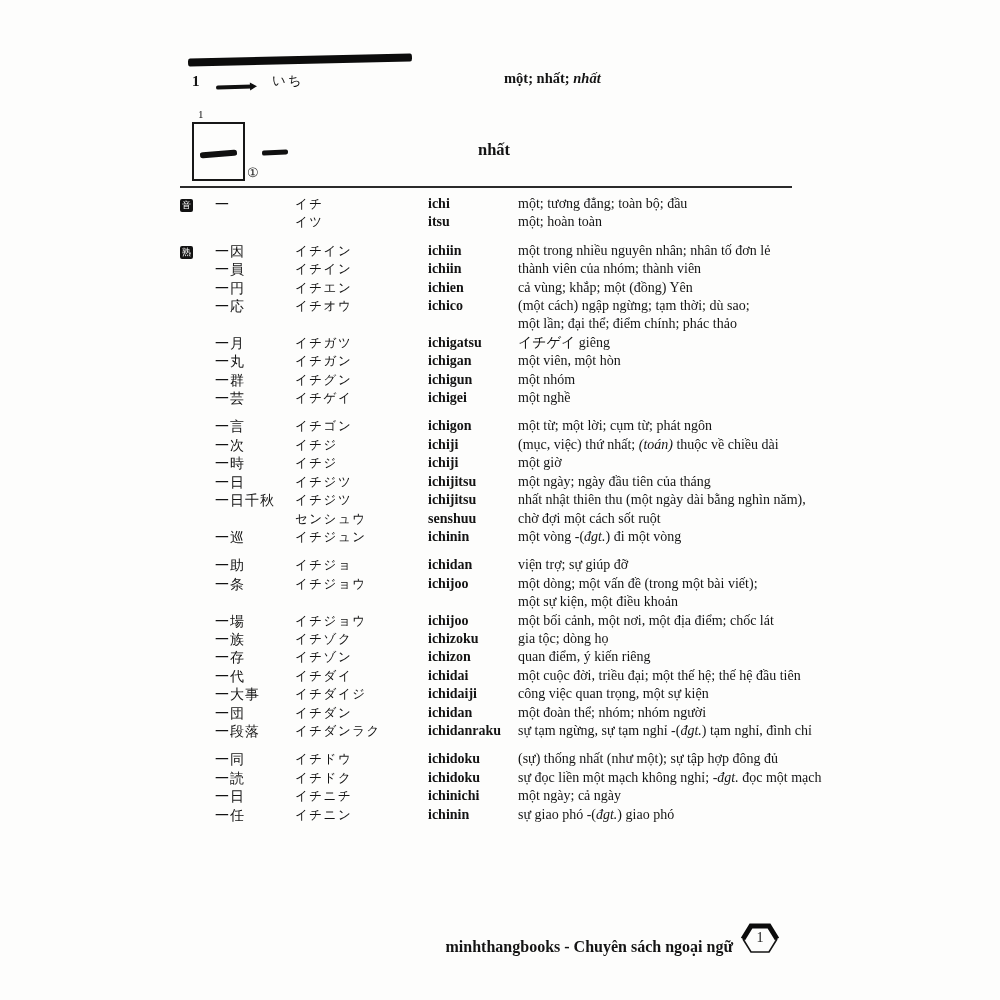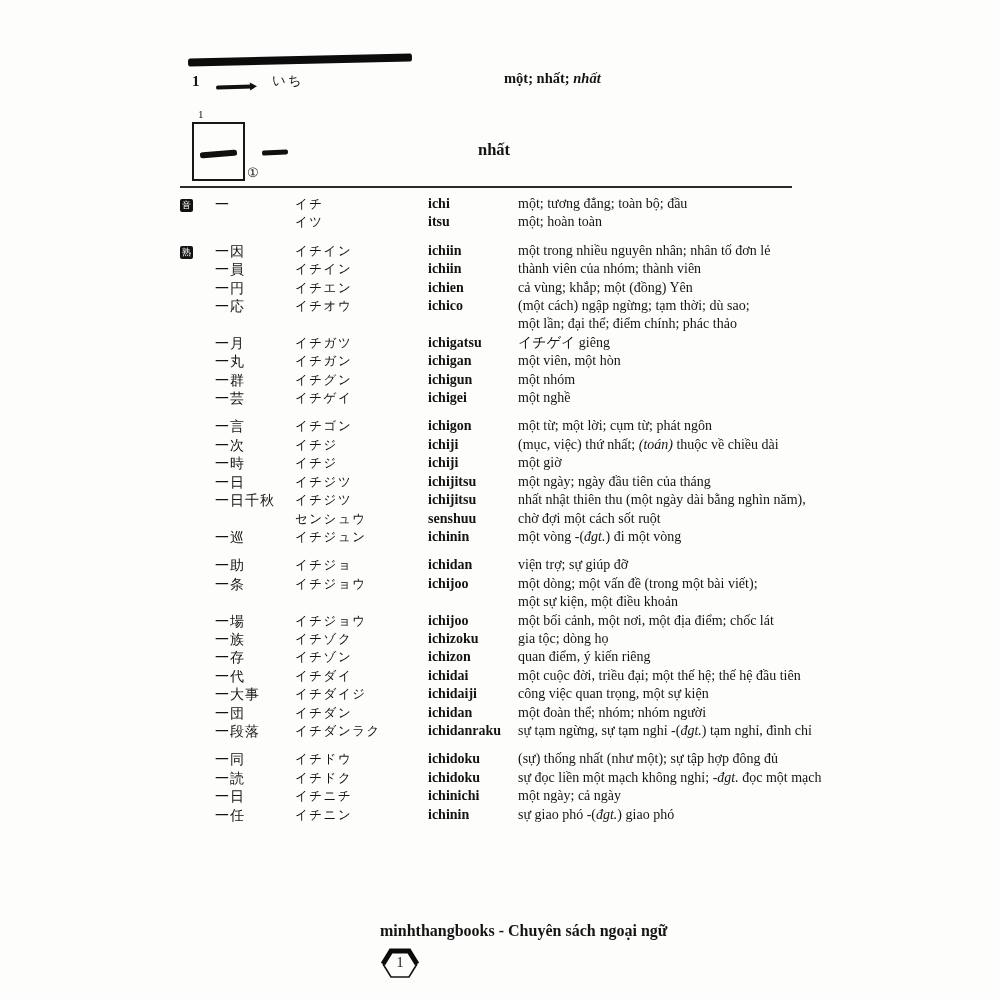--- a/index.html
+++ b/index.html
@@ -49,21 +49,21 @@
                 font-family:"DejaVu Sans",sans-serif; }
   .c-kanji { width:80px; flex:none; font-family:"DejaVu Sans",sans-serif;
              font-size:14px; letter-spacing:1px; white-space:nowrap; }
   .c-kana  { width:93px; flex:none; font-family:"DejaVu Sans",sans-serif;
              font-size:12.5px; letter-spacing:1.5px; white-space:nowrap; }
   .c-romaji{ width:90px; flex:none; font-weight:bold;margin-left:40px; }
   .c-meaning{ flex:1; }
 
   
   .footer { position:absolute; left:380px; top:922px; width:400px;
-            display:flex; justify-content:flex-end; align-items:flex-start; gap:7px;flex-direction:column; }
+            display:flex; justify-content:flex-end; align-items:flex-end; gap:7px; }
   .footer-text { font-size:16px; font-weight:bold; }
   .page-badge { position:relative; width:40px; height:34px; }
   .page-badge svg { display:block; }
   .badge-num { position:absolute; left:0; top:8px; width:40px; text-align:center;
                font-size:14px; }
 </style>
 </head>
 <body>
 
 <div class="page">

